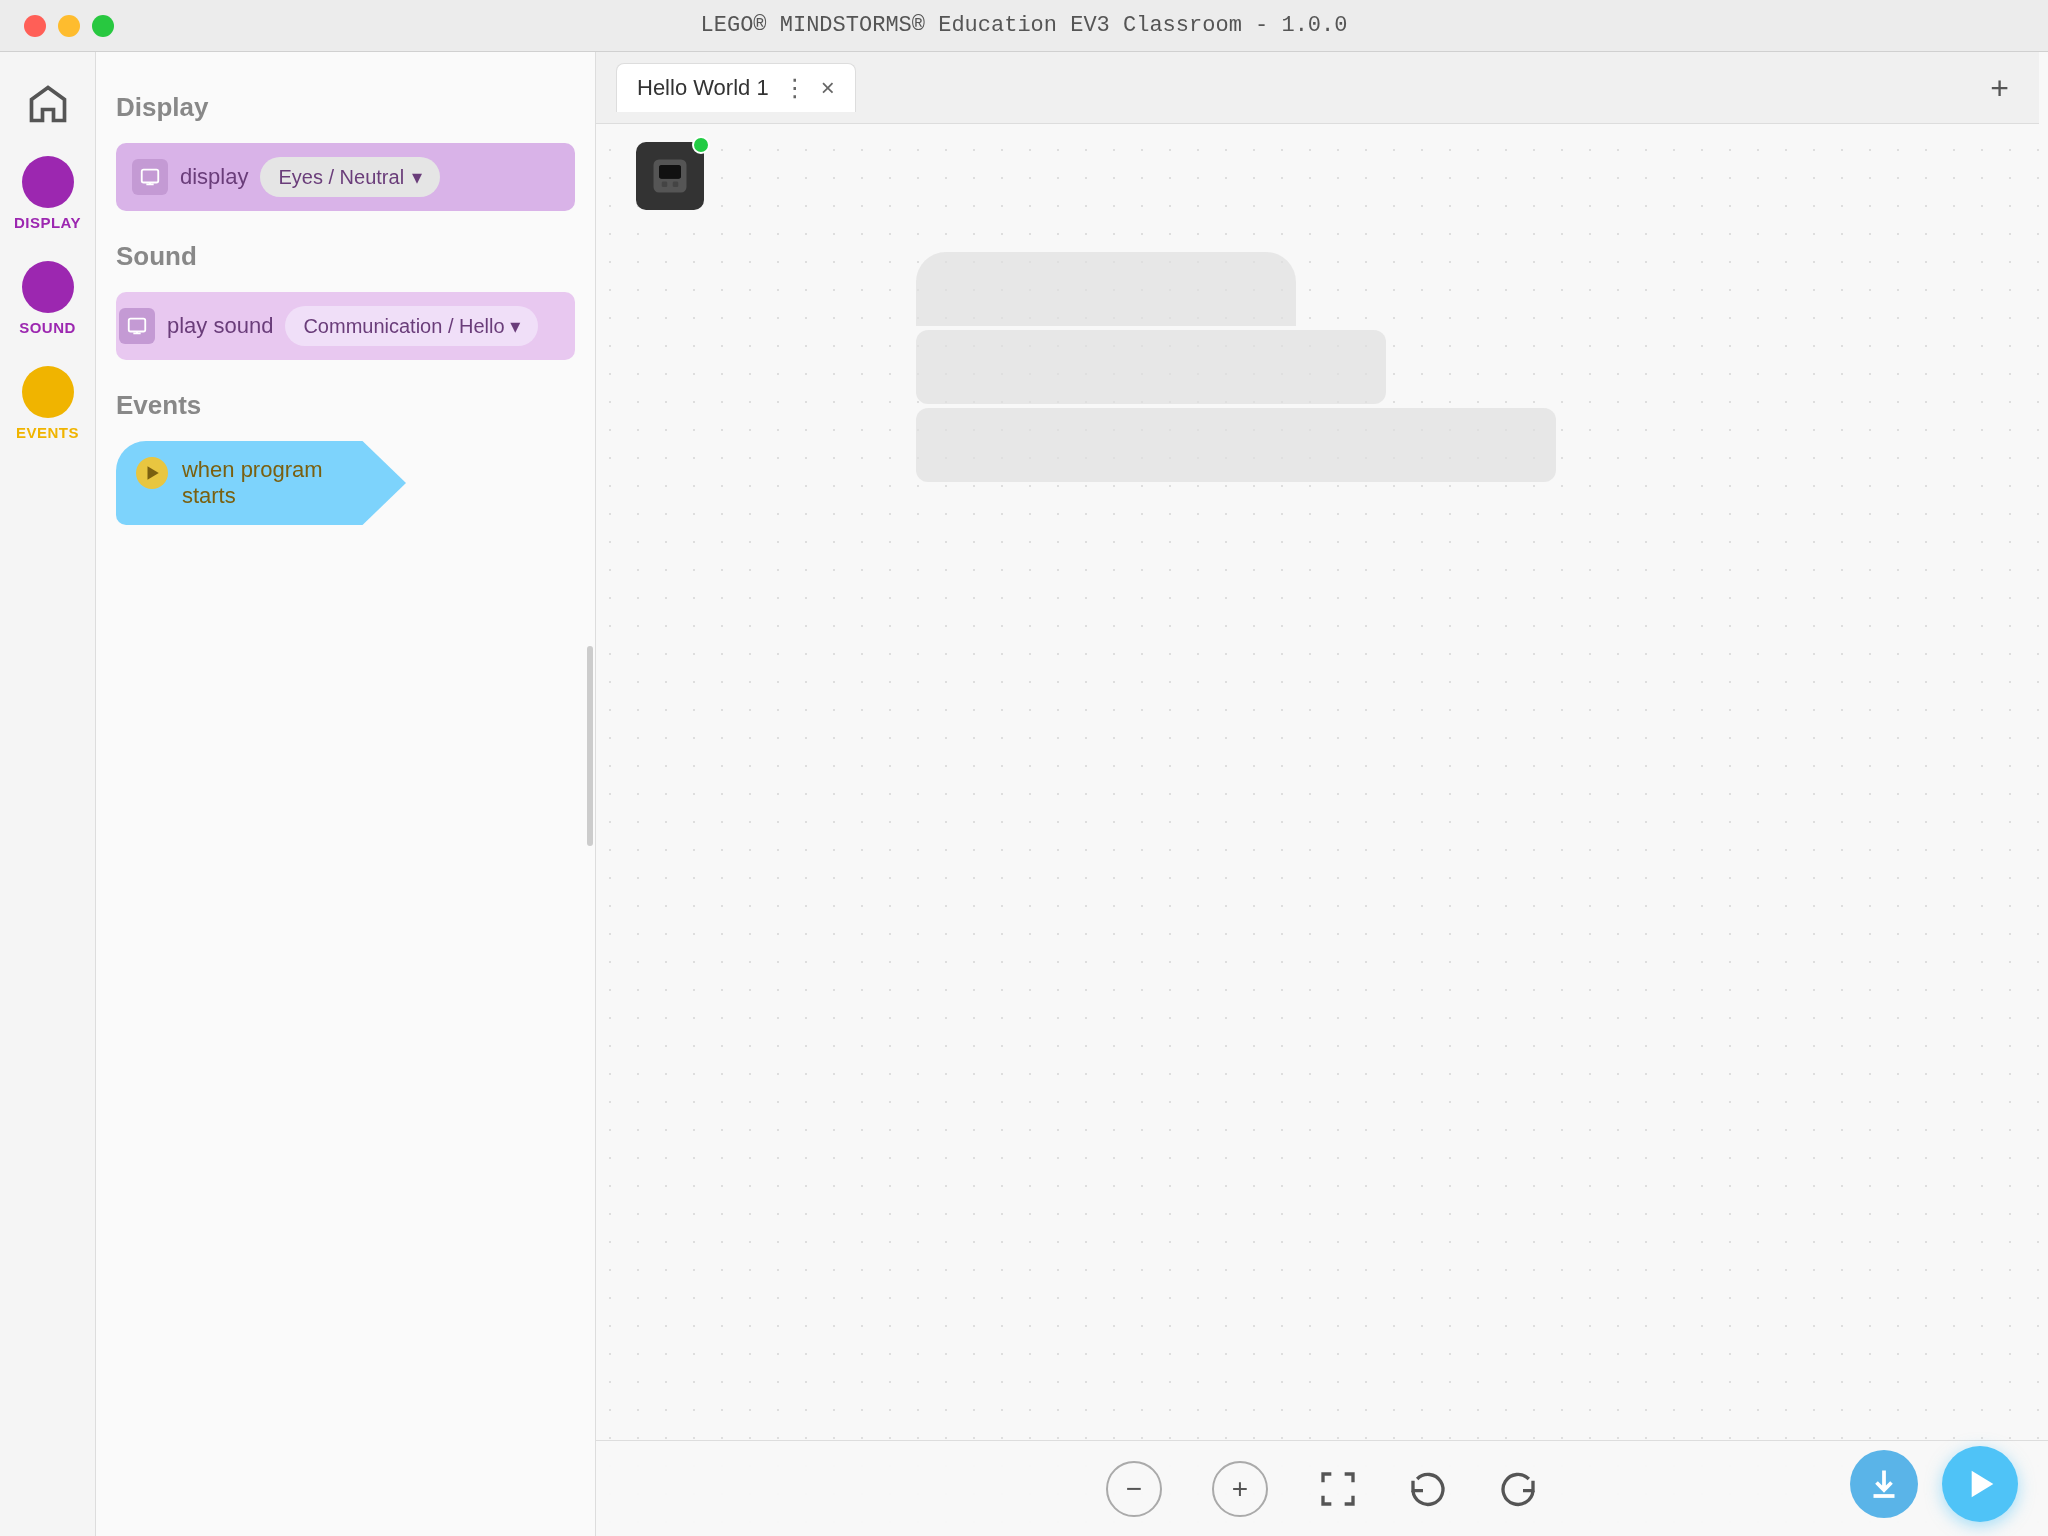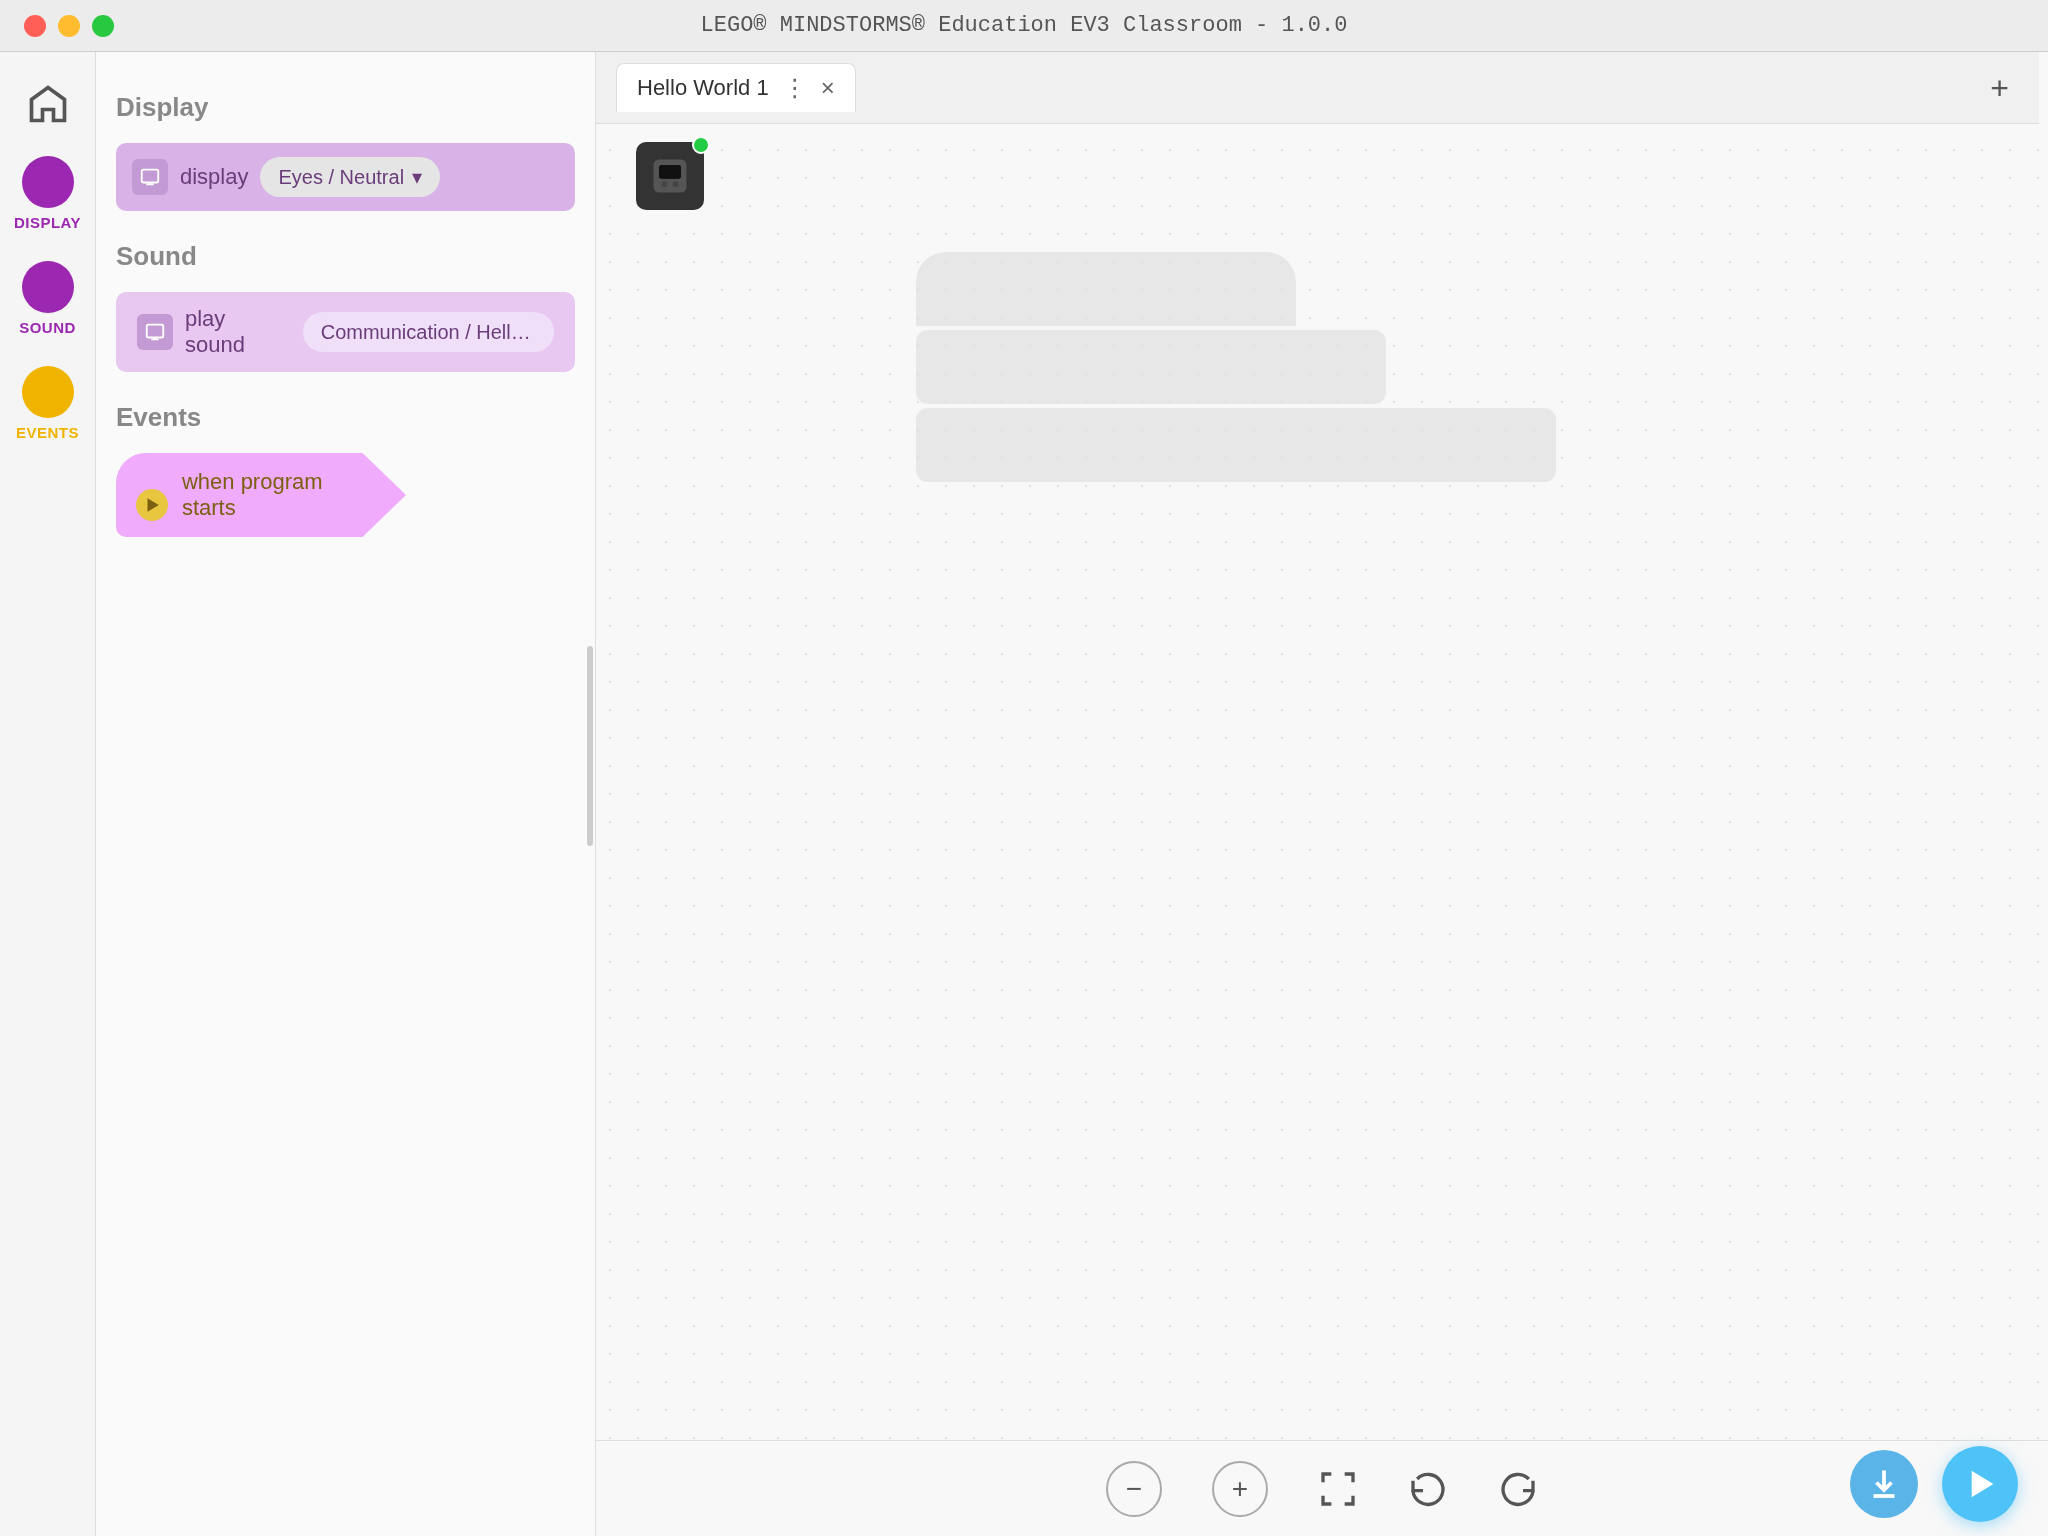--- a/index.html
+++ b/index.html
@@ -181,21 +181,21 @@
       cursor: pointer;
       display: flex;
       align-items: center;
       gap: 8px;
     }
 
     
     .sound-block {
       background: #e8c8f0;
       border-radius: 10px;
-      padding: 14px 21px;
+      padding: 14px 3px;
       display: flex;
       align-items: center;
       gap: 12px;
       cursor: grab;
       overflow: hidden;
       max-width: 100%;
     }
 
     .sound-dropdown {
       background: #f0dff8;
@@ -206,25 +206,25 @@
       color: #6a3d7a;
       cursor: pointer;
       white-space: nowrap;
       overflow: hidden;
       text-overflow: ellipsis;
       max-width: 280px;
     }
 
     
     .events-block {
-      background: #f0abfc;
+      background: #7dd3fc;
       border-radius: 30px 30px 10px 10px;
       padding: 16px 24px 16px 20px;
       display: flex;
-      align-items: flex-end;
+      align-items: flex-start;
       gap: 14px;
       cursor: grab;
       position: relative;
       clip-path: polygon(0 0, 85% 0, 100% 50%, 85% 100%, 0 100%);
       width: 290px;
     }
     .events-play-icon {
       width: 32px;
       height: 32px;
       background: #e8c640;

